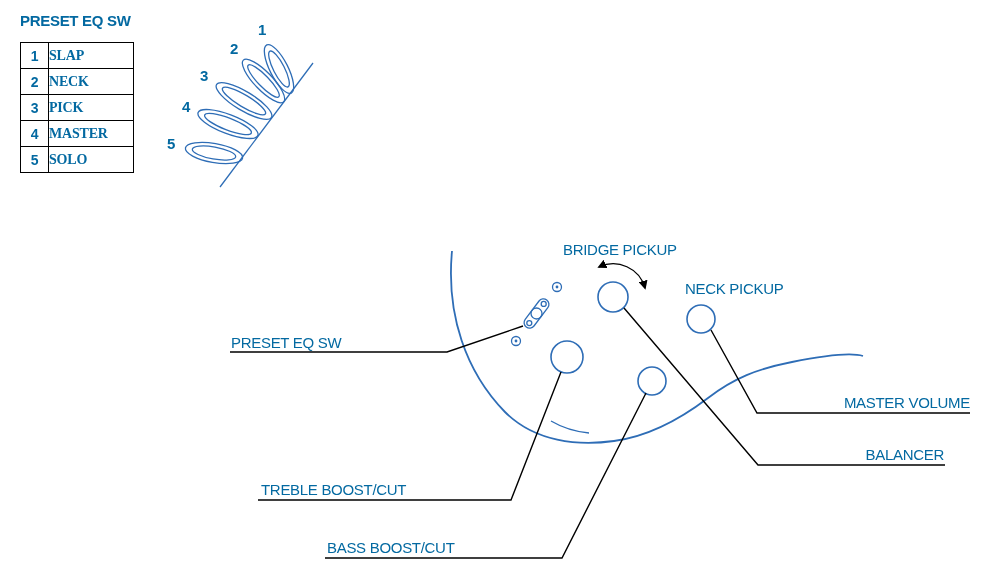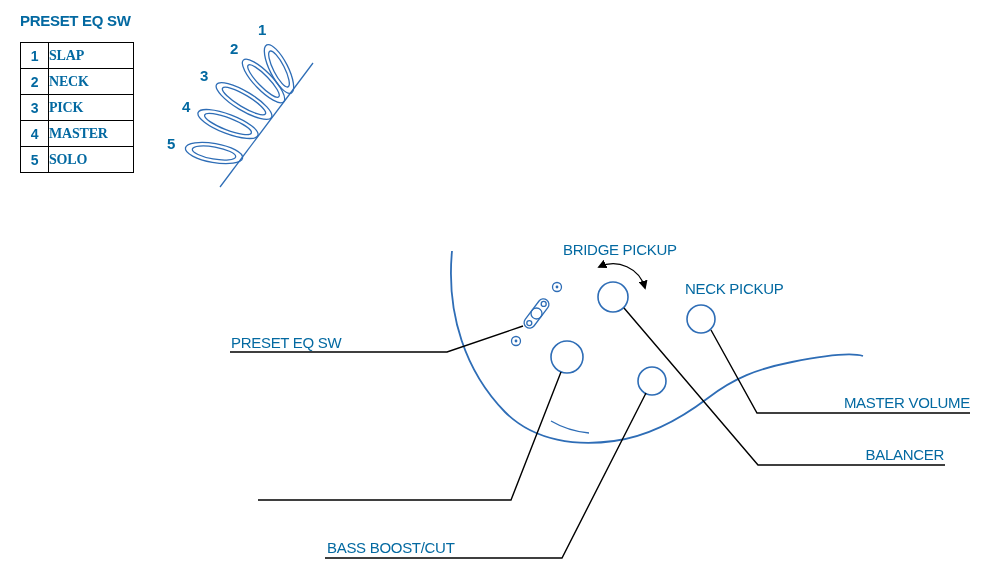--- a/index.html
+++ b/index.html
@@ -119,15 +119,16 @@
   <div class="num-lbl" style="left:230px;top:40px;">2</div>
   <div class="num-lbl" style="left:200px;top:67px;">3</div>
   <div class="num-lbl" style="left:182px;top:98px;">4</div>
   <div class="num-lbl" style="left:167px;top:135px;">5</div>
 
   <div class="lbl" style="left:563px;top:241px;">BRIDGE PICKUP</div>
   <div class="lbl" style="left:685px;top:280px;">NECK PICKUP</div>
   <div class="lbl" style="left:231px;top:334px;">PRESET EQ SW</div>
   <div class="lbl" style="right:30px;top:394px;text-align:right;">MASTER VOLUME</div>
   <div class="lbl" style="right:56px;top:446px;">BALANCER</div>
+  <div class="lbl" style="left:261px;top:481px;">TREBLE BOOST/CUT</div>
   <div class="lbl" style="left:327px;top:539px;">BASS BOOST/CUT</div>
 
 </div>
 
 </body></html>

